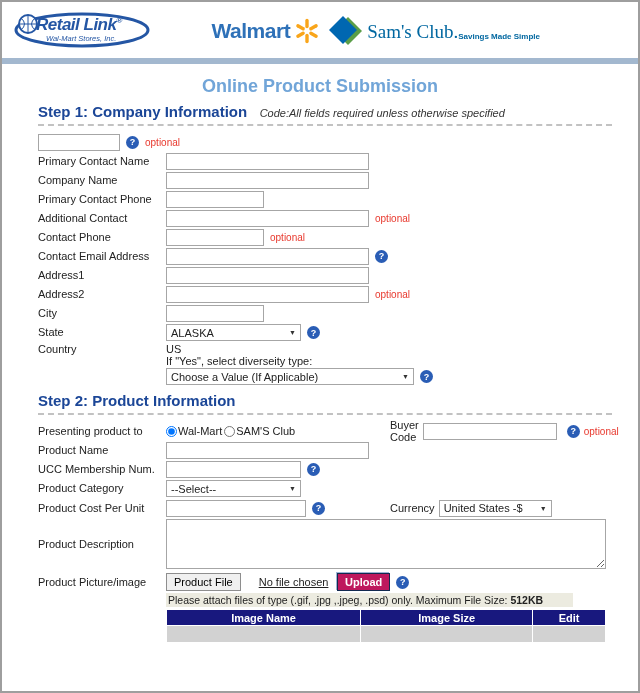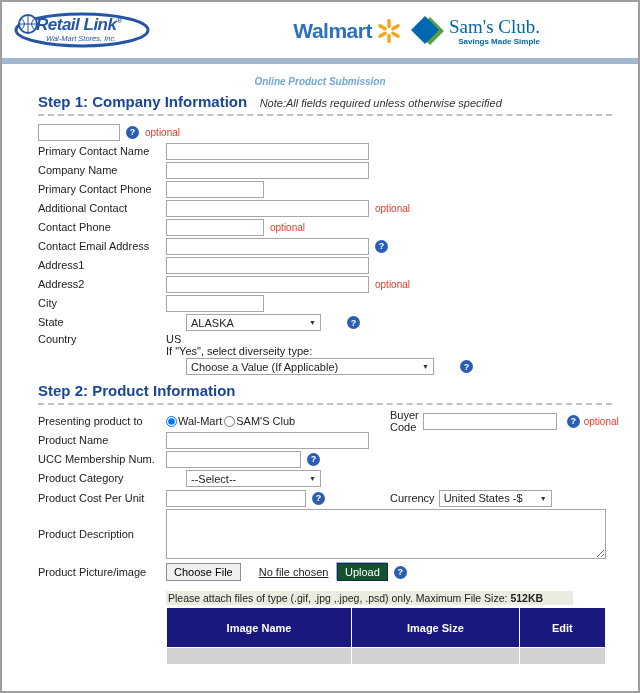--- a/index.html
+++ b/index.html
@@ -11,33 +11,33 @@
   .rl-logo{position:relative;width:150px;height:46px;}
   .rl-logo svg{position:absolute;left:0;top:0;}
   .rl-text{position:absolute;left:26px;top:7px;color:#2456a4;font-style:italic;font-weight:bold;
            font-size:17px;letter-spacing:-0.5px;white-space:nowrap;}
   .rl-reg{font-size:8px;vertical-align:super;font-style:normal;}
   .rl-sub{position:absolute;left:36px;top:26px;color:#2456a4;font-size:7.5px;font-style:italic;white-space:nowrap;}
   .brands{margin-left:auto;margin-right:88px;display:flex;align-items:center;gap:8px;}
   .walmart{display:flex;align-items:center;gap:4px;}
   .walmart-text{color:#2e71b8;font-weight:bold;font-size:21px;letter-spacing:-0.5px;}
   .sams{display:flex;align-items:center;gap:5px;}
-  .sams-txt{display:flex;flex-direction:column;align-items:flex-start;line-height:1;text-align:center;}
+  .sams-txt{display:flex;flex-direction:row;align-items:flex-start;line-height:1;text-align:center;}
   .sams-name{color:#0067a0;font-family:"Liberation Serif",serif;font-size:19px;}
   .sams-tag{color:#0067a0;font-size:8px;font-weight:bold;margin-top:2px;align-self:flex-end;}
   .hbar{height:6px;background:#a3b8cf;margin-top:2px;}
-  .title{text-align:center;color:#71a5d8;font-size:10px;font-weight:bold;margin:12px 0 6px;font-style:italic;}
+  .title{text-align:center;color:#71a5d8;font-size:18px;font-weight:bold;margin:12px 0 6px;}
   
   .content{padding:0 26px 0 36px;}
   .step-h{margin:6px 0 2px;}
   .step-title{color:#1b4697;font-size:15px;font-weight:bold;}
   .step-note{font-size:11px;font-style:italic;color:#333;margin-left:8px;}
   .dashed{border-top:2px dashed #c2c2c2;margin:3px 0 7px;}
   .row{display:flex;align-items:center;height:18px;margin-bottom:1px;position:relative;}
-  .row.tall{height:19px;gap:20px;}
+  .row.tall{height:19px;}
   .row.short{height:12px;margin-bottom:0;}
   .row.minority{height:24px;}
   .flabel{flex:0 0 128px;font-size:11px;color:#222;line-height:11px;}
   .inp{box-sizing:border-box;height:17px;border:1px solid #a6a6a6;font-size:11px;padding:0 3px;
        font-family:"Liberation Sans",sans-serif;}
   .w-xs{width:82px;} .w-s{width:98px;} .w-m{width:135px;} .w-cost{width:140px;} .w-l{width:203px;}
   .w-buyer{width:134px;} .w-div{width:248px;} .w-cur{width:113px;}
   .select{box-sizing:border-box;height:17px;border:1px solid #a6a6a6;background:#fff;
           display:inline-flex;align-items:center;justify-content:space-between;
           padding:0 4px;font-size:11px;cursor:default;}
@@ -51,27 +51,27 @@
   .rlabel{font-size:11px;margin-right:2px;}
   .abs-right{position:absolute;left:352px;top:0;height:100%;display:flex;align-items:center;gap:4px;}
   .sub-label{font-size:11px;}
   .desc-row{display:flex;align-items:center;margin:2px 0 3px;}
   textarea{box-sizing:border-box;width:440px;height:50px;border:1px solid #a6a6a6;
            font-family:"Liberation Sans",sans-serif;font-size:11px;resize:both;}
   .file-row{height:20px;}
   .btn-file{box-sizing:border-box;height:18px;background:#f0f0f0;border:1px solid #8e8e8e;
             font-size:11px;padding:0 7px;font-family:"Liberation Sans",sans-serif;cursor:pointer;}
   .no-file{font-size:11px;margin-left:18px;text-decoration:underline;}
-  .btn-navy{display:inline-block;background:#14532d;color:#fff;font-weight:normal;font-size:11px;
+  .btn-navy{display:inline-block;background:#be185d;color:#fff;font-weight:bold;font-size:11px;
             padding:2px 7px;border:1px solid #12294f;box-shadow:-1px -1px 0 #9db4d6;
             font-family:"Liberation Sans",sans-serif;cursor:pointer;}
-  .attach-note{margin-left:128px;font-size:10.5px;margin-top:10px;}
+  .attach-note{margin-left:128px;font-size:10.5px;margin-top:2px;}
   .attach-note .hl{background:#ecebe0;padding:1px 30px 1px 2px;}
   .img-table{margin:3px 0 0 128px;border-collapse:separate;border-spacing:1px;width:440px;}
-  .img-table th{background:#18187e;color:#fff;font-size:11px;font-weight:bold;height:15px;padding:12px;}
+  .img-table th{background:#18187e;color:#fff;font-size:11px;font-weight:bold;height:15px;padding:0;}
   .img-table td{background:#d2d2d2;height:16px;padding:0;}
   .c1{width:194px;} .c2{width:172px;margin-top:10px;} .c3{width:72px;}
 </style>
 </head>
 <body>
 
 <div class="page">
 
   <div class="hdr">
     <div class="rl-logo">
@@ -110,21 +110,21 @@
     </div>
   </div>
   <div class="hbar"></div>
 
   <div class="title">Online Product Submission</div>
 
   <div class="content">
 
     <div class="step-h">
       <span class="step-title">Step 1: Company Information</span>
-      <span class="step-note">Note:All fields required unless otherwise specified</span>
+      <span class="step-note">Code:All fields required unless otherwise specified</span>
     </div>
     <div class="dashed"></div>
 
     <div class="row">
       <input class="inp w-xs" style="">
       <span class="help">?</span>
       <span class="opt">optional</span>
     </div>
 
     <div class="row">
@@ -257,21 +257,21 @@
       </span>
     </div>
 
     <div class="desc-row">
       <span class="flabel">Product Description</span>
       <textarea style=""></textarea>
     </div>
 
     <div class="row file-row">
       <span class="flabel">Product Picture/image</span>
-      <button class="btn-file">Choose File</button>
+      <button class="btn-file">Product File</button>
       <span class="no-file">No file chosen</span>
       <span class="abs-right" style="left:299px;">
         <button class="btn-navy">Upload</button>
         <span class="help" style="margin-left:2px;">?</span>
       </span>
     </div>
 
     <div class="attach-note">
       <span class="hl"><span>Please attach files of type (.gif, .jpg ,.jpeg, .psd) only. Maximum File Size: </span><b>512KB</b></span>
     </div>

